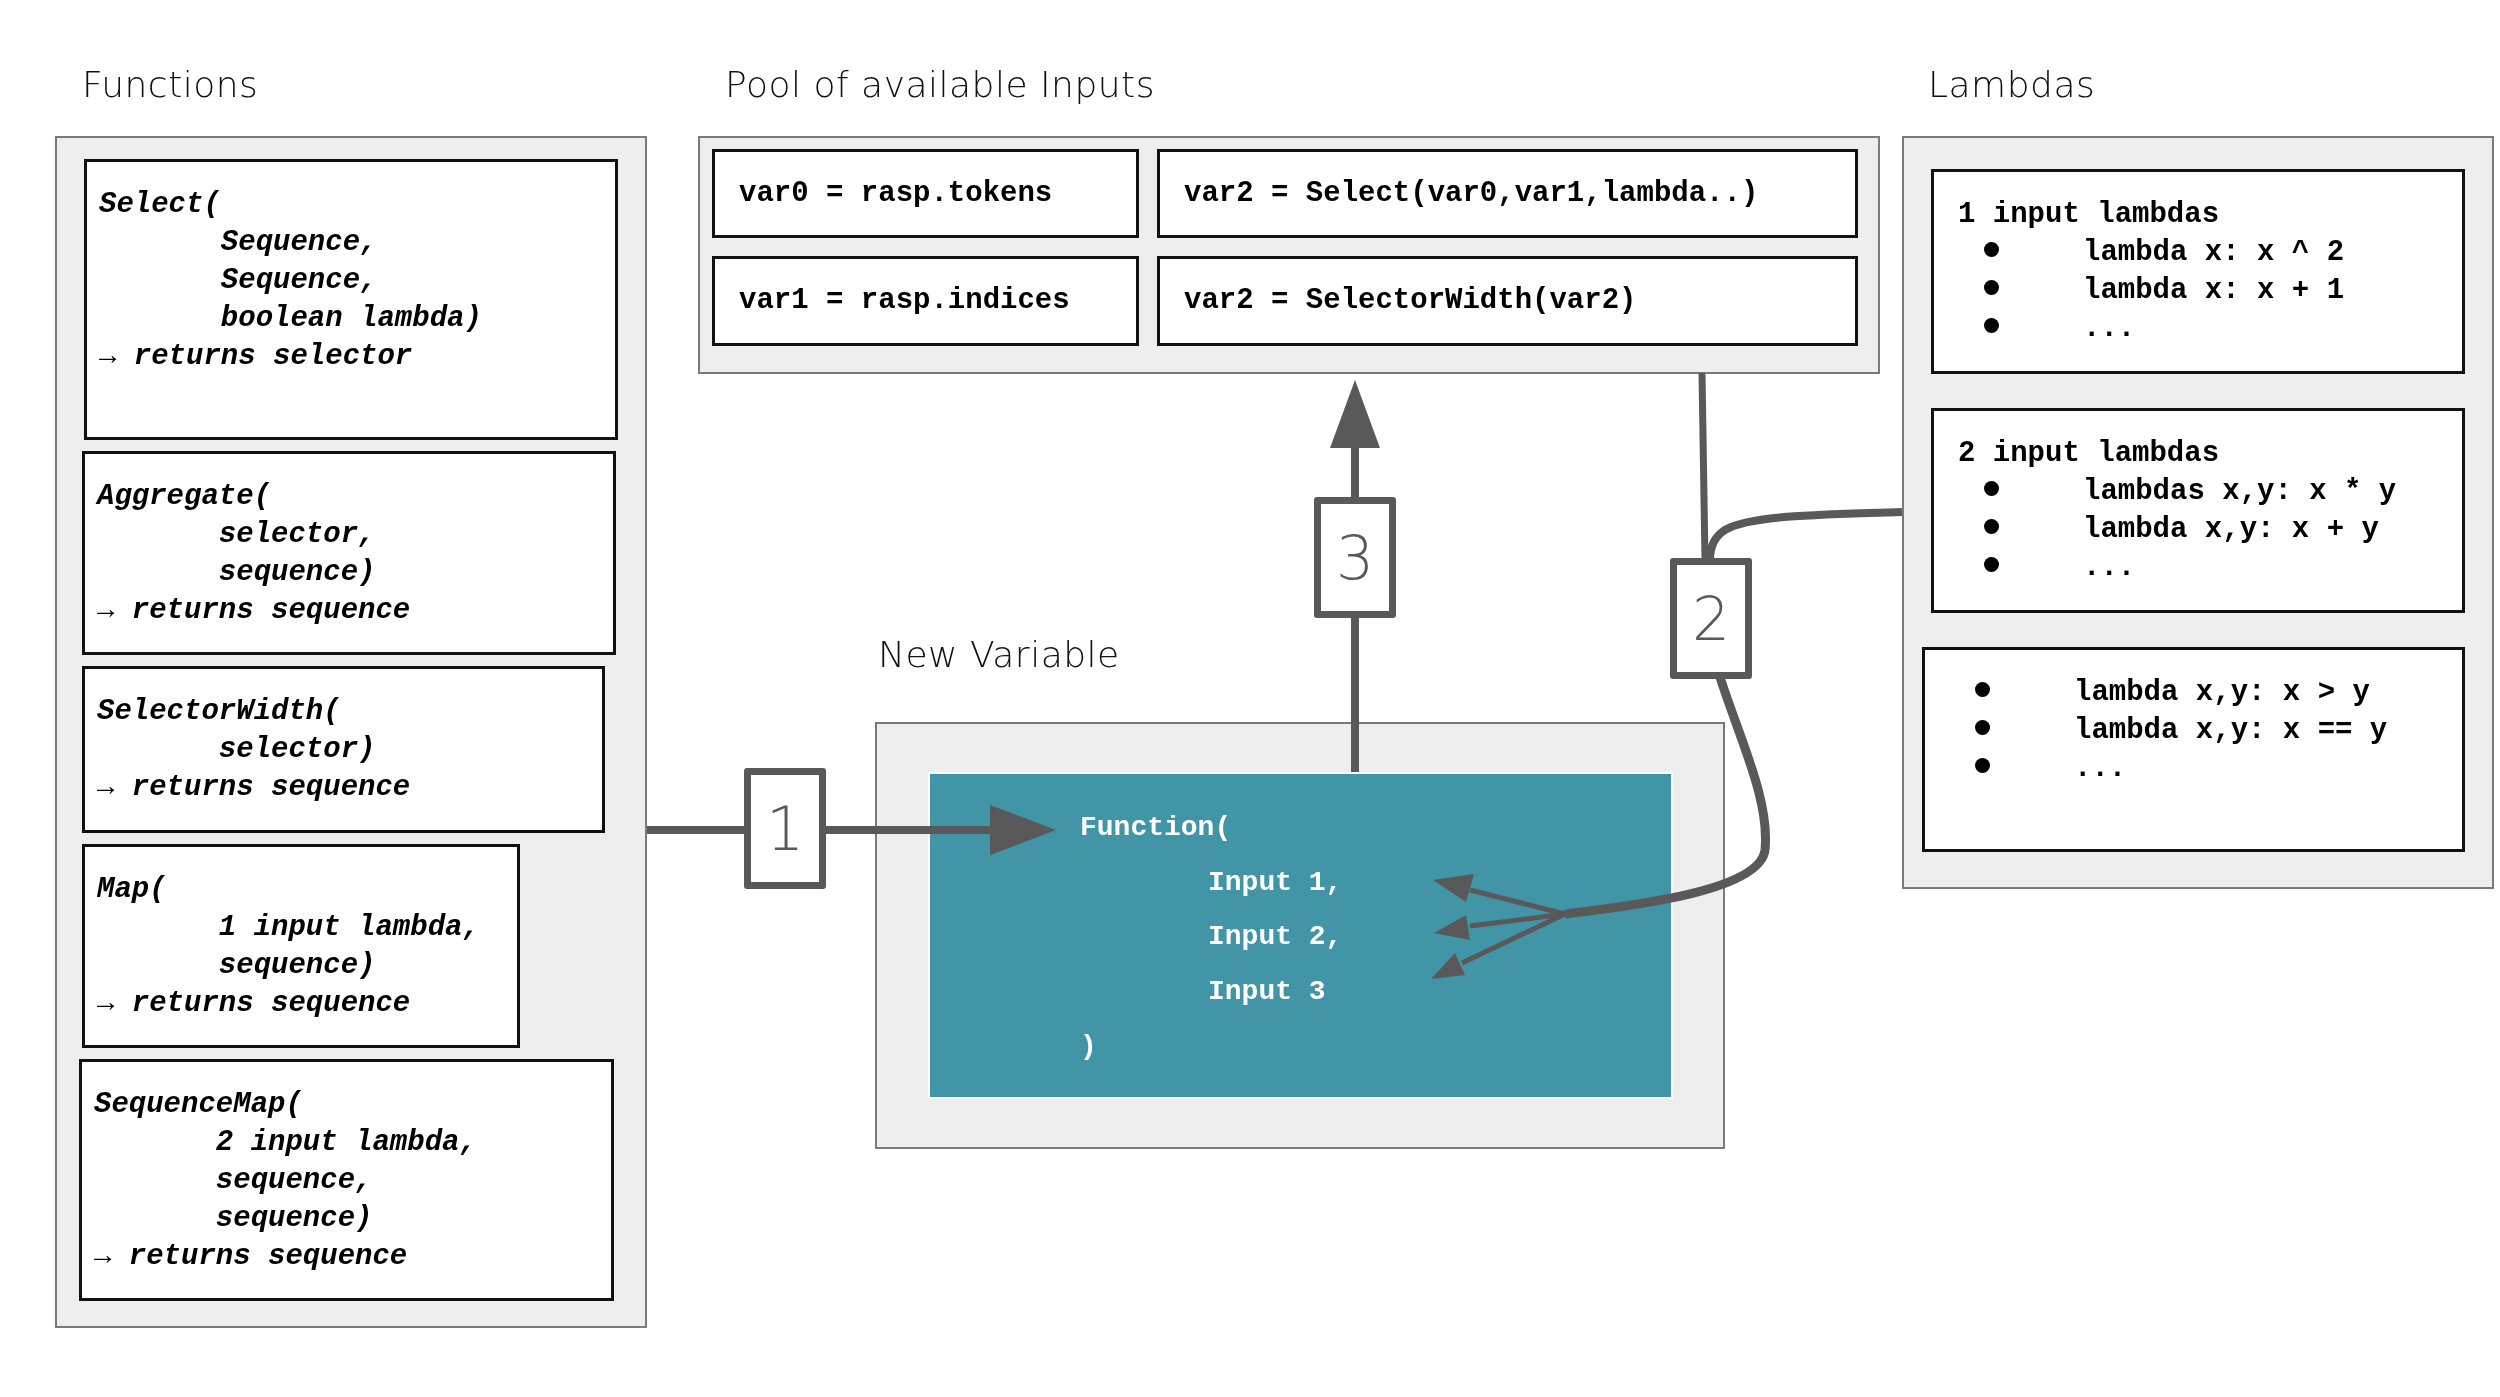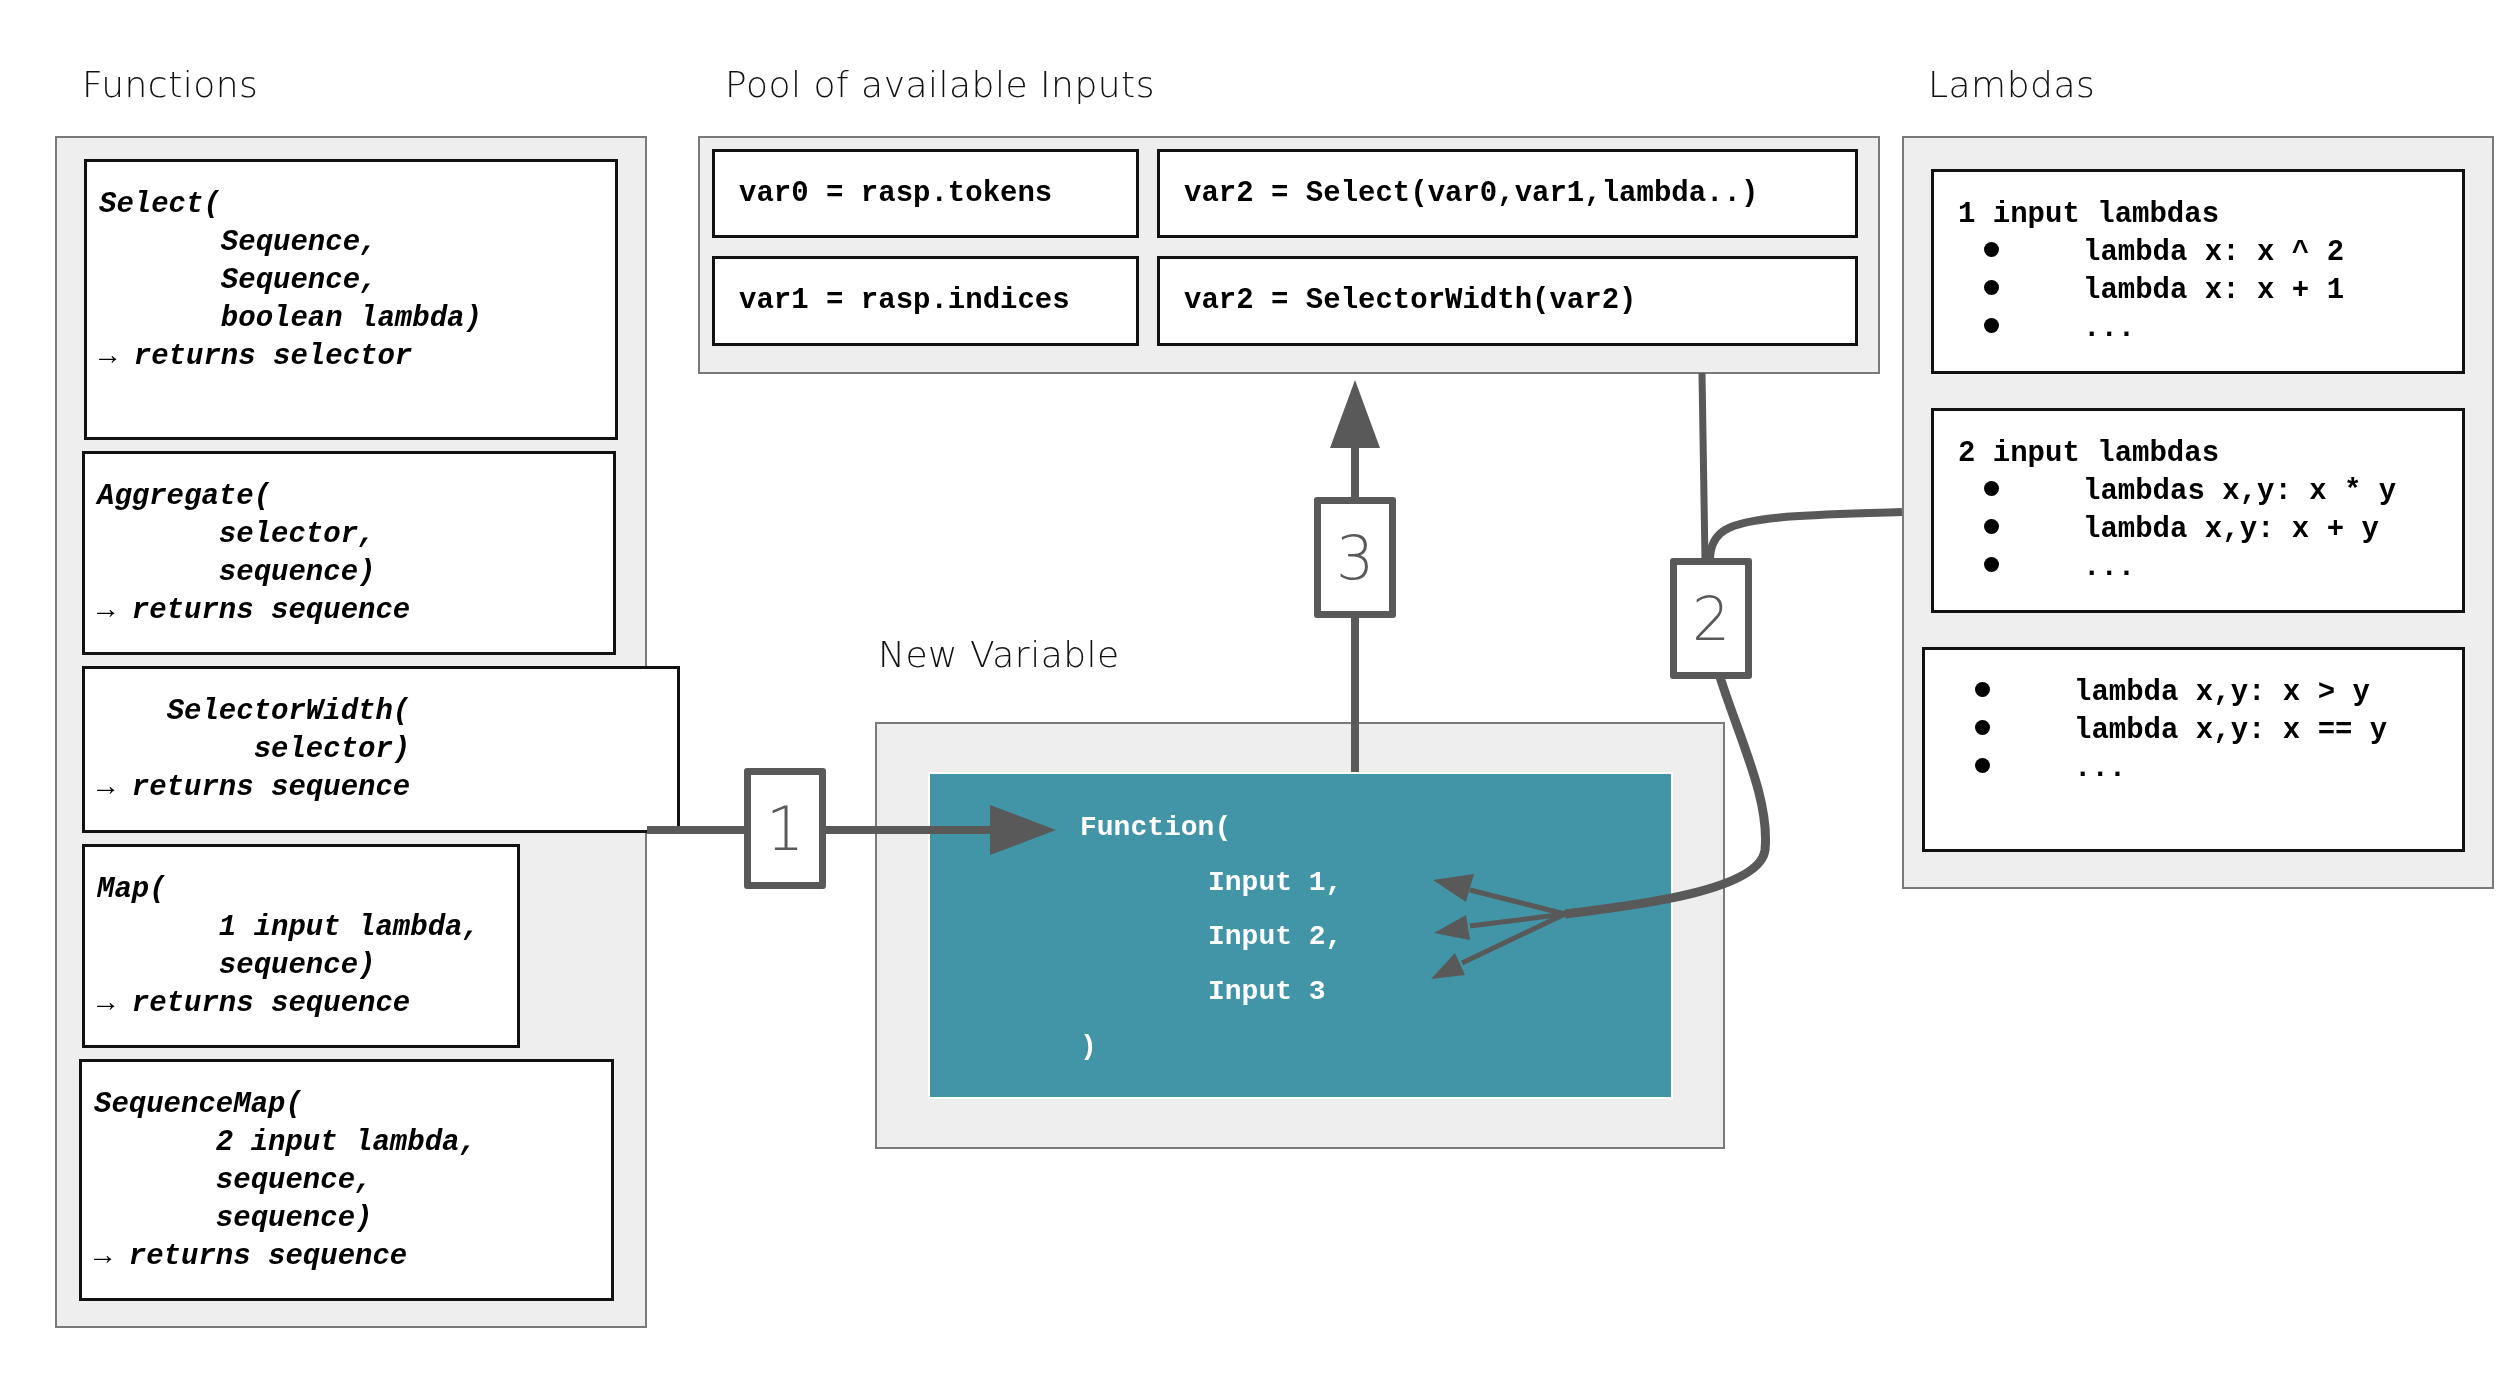--- a/index.html
+++ b/index.html
@@ -42,21 +42,21 @@
 <span>       </span><span>Sequence,</span>
 <span>       </span><span>boolean lambda)</span>
 <span>→ returns selector</span></div>
 </div>
 <div class="card fcard" style="left:82px; top:451px; width:534px; height:204px;">
   <div class="code"><span>Aggregate(</span>
 <span>       </span><span>selector,</span>
 <span>       </span><span>sequence)</span>
 <span>→ returns sequence</span></div>
 </div>
-<div class="card fcard" style="left:82px; top:666px; width:598px; height:167px;text-align:right;">
+<div class="card fcard" style="left:82px; top:666px; width:523px; height:167px;">
   <div class="code"><span>SelectorWidth(</span>
 <span>       </span><span>selector)</span>
 <span>→ returns sequence</span></div>
 </div>
 <div class="card fcard" style="left:82px; top:844px; width:438px; height:204px;">
   <div class="code"><span>Map(</span>
 <span>       </span><span>1 input lambda,</span>
 <span>       </span><span>sequence)</span>
 <span>→ returns sequence</span></div>
 </div>

